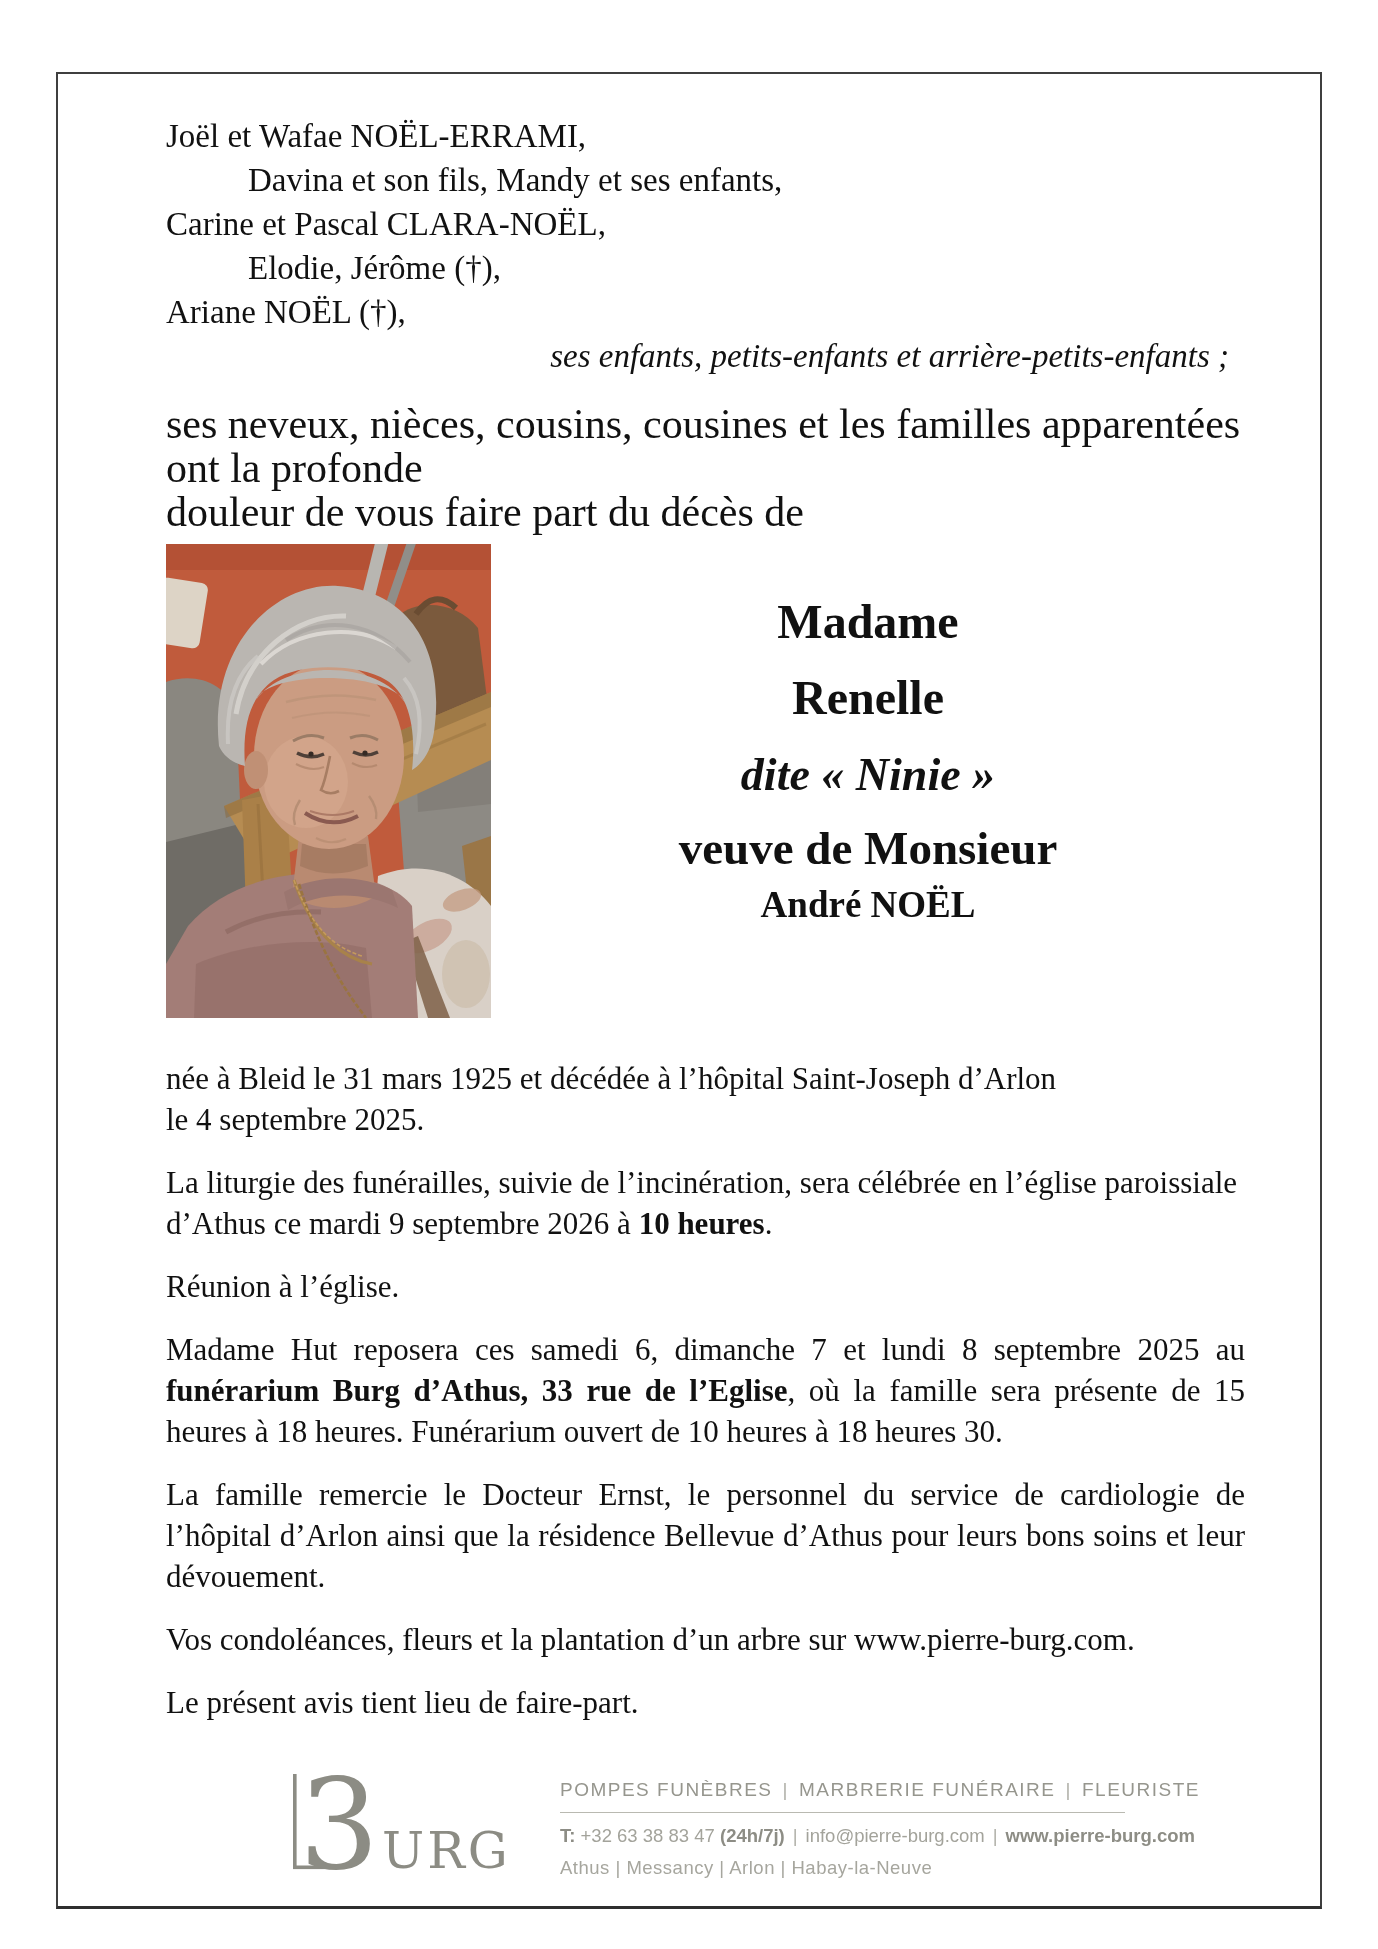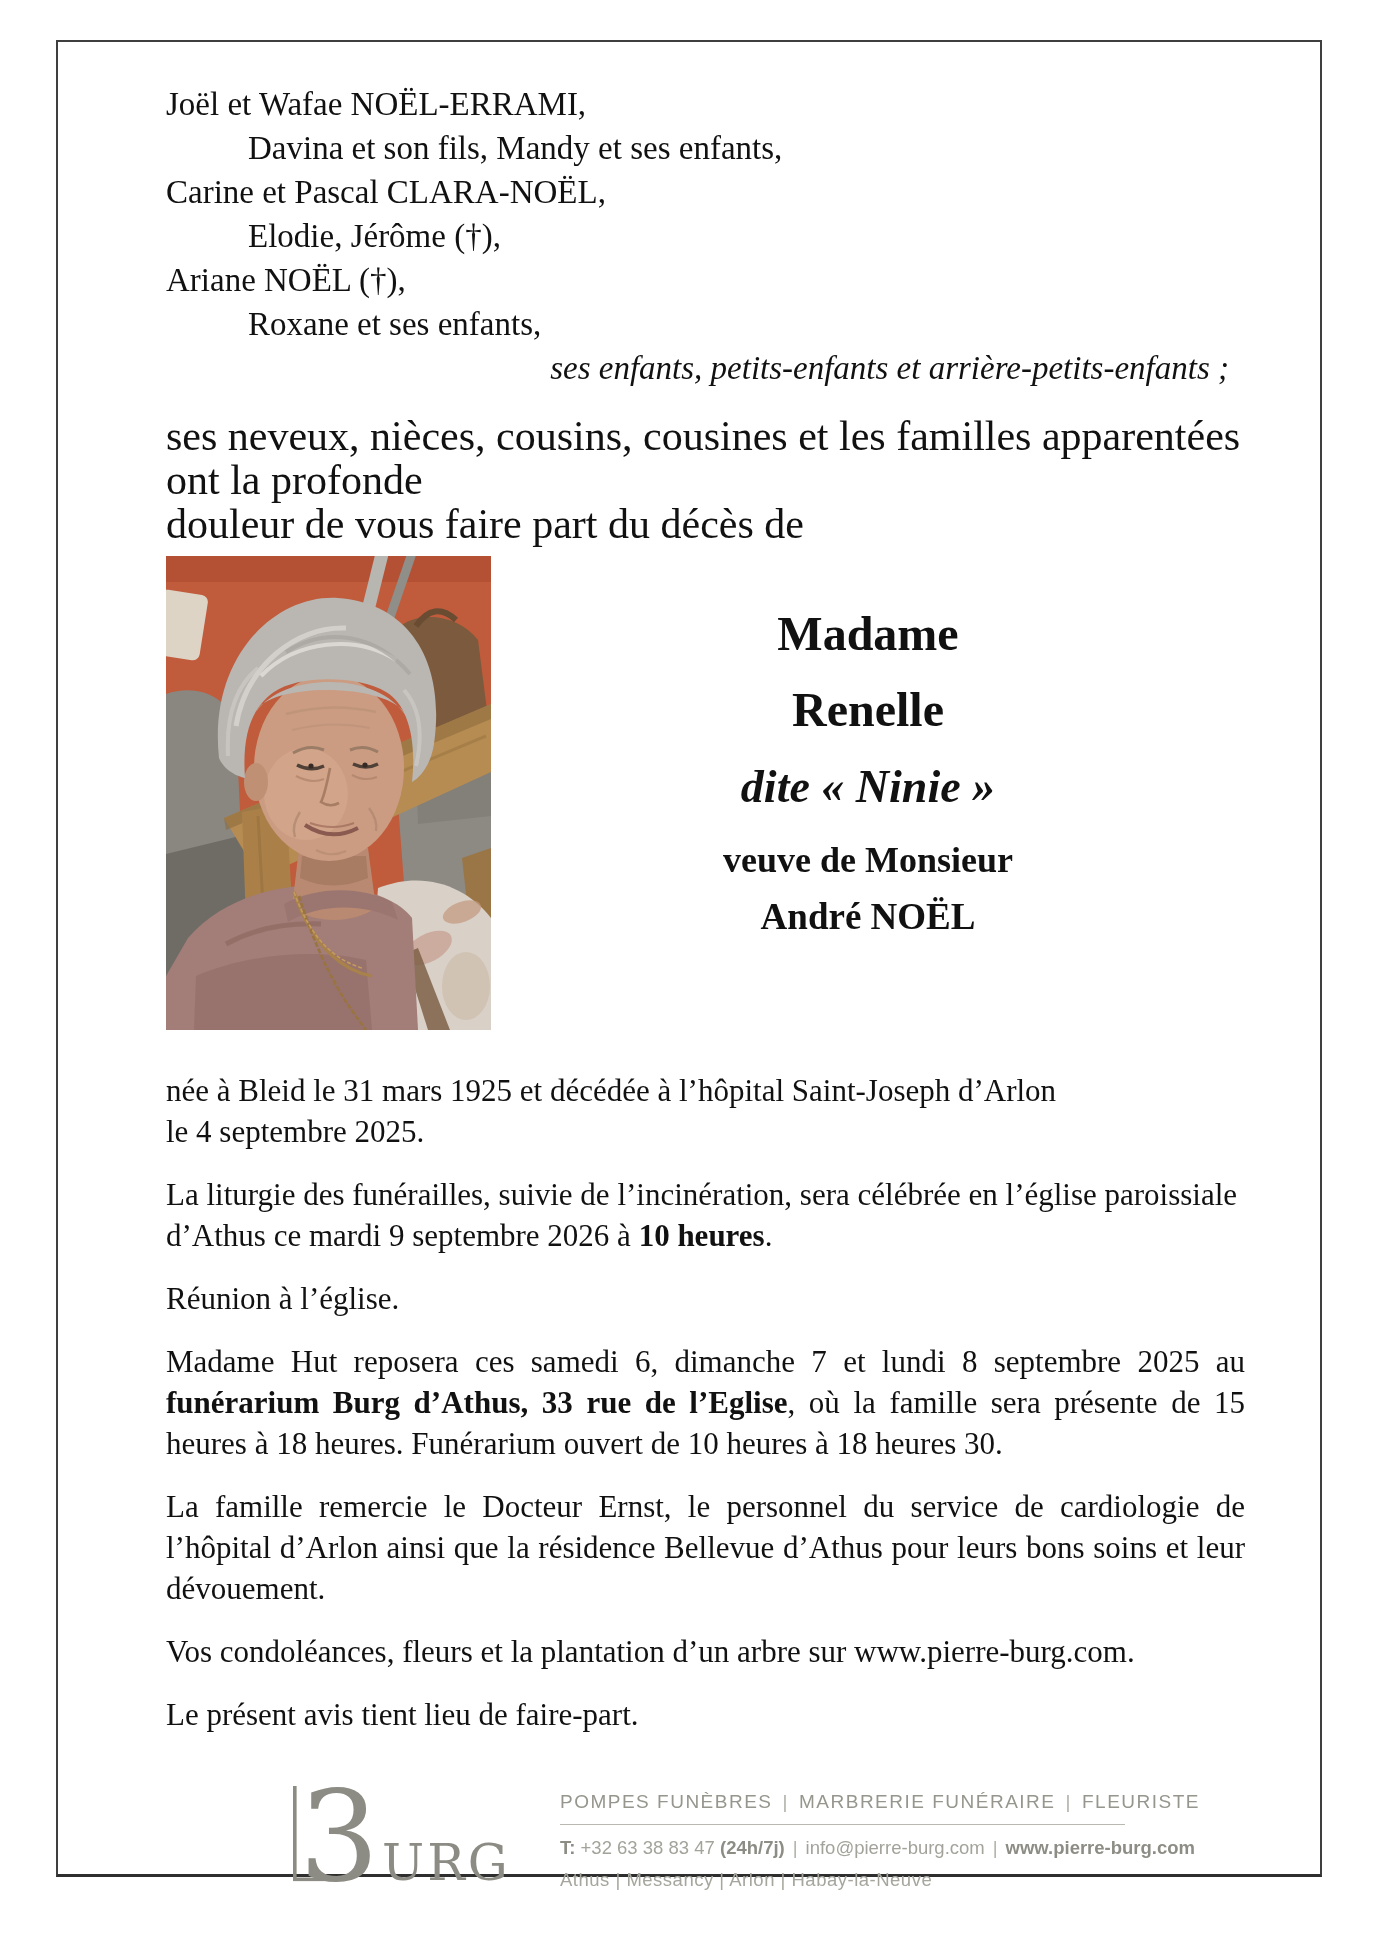--- a/index.html
+++ b/index.html
@@ -2,37 +2,37 @@
 <html><head>
 <meta charset="utf-8">
 <style>
   * { box-sizing: border-box; }
   html,body { margin:0; padding:0; background:#ffffff; }
   .page {
     position:relative; width:1378px; height:1949px; background:#ffffff;
     font-family:"Liberation Serif","DejaVu Serif",serif; color:#111111; overflow:hidden;
   }
   .frame {
-    position:absolute; left:56px; top:40px; width:1266px; height:1837px;
+    position:absolute; left:56px; top:72px; width:1266px; height:1837px;
     border:2px solid #3f3f3f; border-bottom:3px solid #2e2e2e;
     padding:40px 75px 0 108px;
   }
   
   .family { font-size:33px; line-height:44px; }
   .family .line { white-space:nowrap; }
   .family .indent { padding-left:82px; }
   .descendants { font-style:italic; text-align:right; padding-right:16px; font-size:33px; line-height:44px; }
   .intro { margin-top:24px; font-size:42px; line-height:44px; max-width:1079px; }
   
   .hero { display:flex; margin-top:10px; }
   .photo { width:325px; height:474px; flex:0 0 325px; background:#c05b3c; overflow:hidden; }
   .namecol { flex:1; display:flex; flex-direction:column; align-items:center; text-align:left; padding-top:40px; }
   .n-big { font-weight:bold; font-size:48px; line-height:76px; }
   .n-nick { font-weight:bold; font-style:italic; font-size:46px; line-height:78px; }
-  .n-widow { font-weight:bold; font-size:36px; line-height:60px; margin-top:4px; }
+  .n-widow { font-weight:bold; font-size:47px; line-height:60px; margin-top:4px; }
   .n-spouse { font-weight:bold; font-size:37px; line-height:54px; }
   
   .bodytext { margin-top:40px; font-size:31px; line-height:41px; }
   .para { margin:0 0 22px 0; max-width:1079px; }
   .para .blockline { display:block; }
   .just { text-align:justify; }
   .b { font-weight:bold; }
   
   .footer { margin-top:48px; display:flex; justify-content:center; align-items:flex-start; gap:44px;
             font-family:"Liberation Sans","DejaVu Sans",sans-serif; }
@@ -51,21 +51,20 @@
 
 <div class="page">
   <div class="frame">
 
     <div class="family">
       <div class="line">Joël et Wafae NOËL-ERRAMI,</div>
       <div class="line indent">Davina et son fils, Mandy et ses enfants,</div>
       <div class="line">Carine et Pascal CLARA-NOËL,</div>
       <div class="line indent">Elodie, Jérôme (†),</div>
       <div class="line">Ariane NOËL (†),</div>
-      <div class="line indent">Roxane et ses enfants,</div>
       <div class="descendants">ses enfants, petits-enfants et arrière-petits-enfants ;</div>
     </div>
 
     <div class="intro">
       <span class="blockline" style="display:block">ses neveux, nièces, cousins, cousines et les familles apparentées ont la profonde</span>
       <span class="blockline" style="display:block">douleur de vous faire part du décès de</span>
     </div>
 
     <div class="hero">
       <div class="photo">

